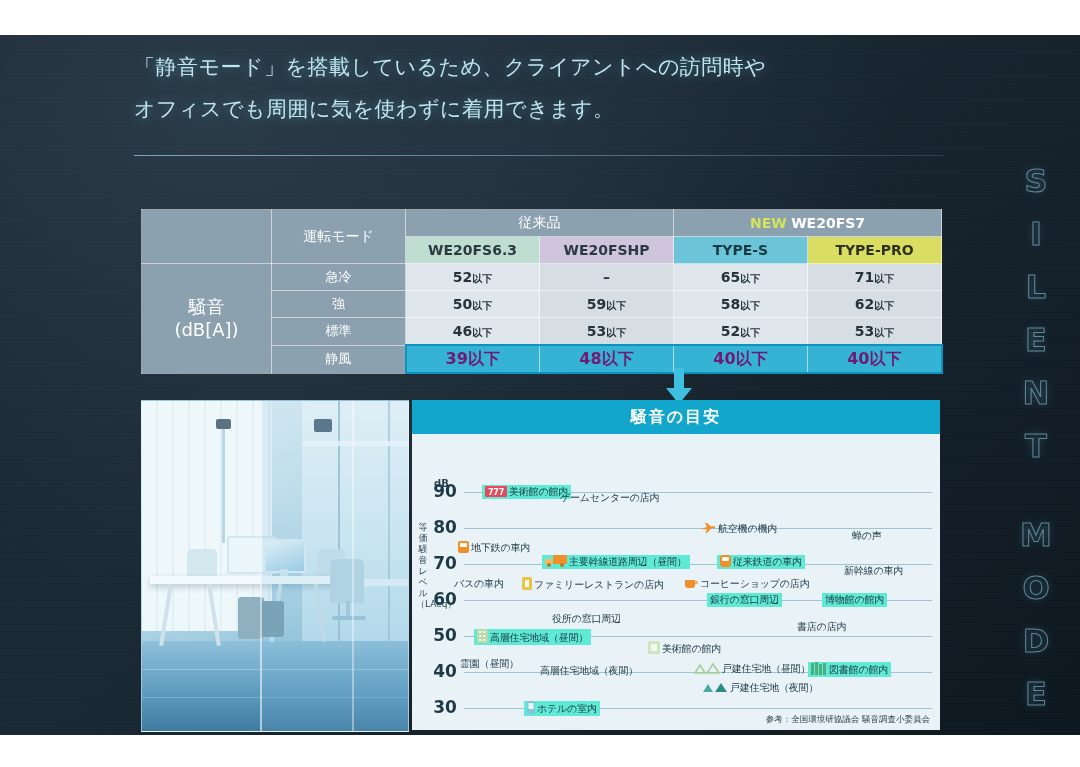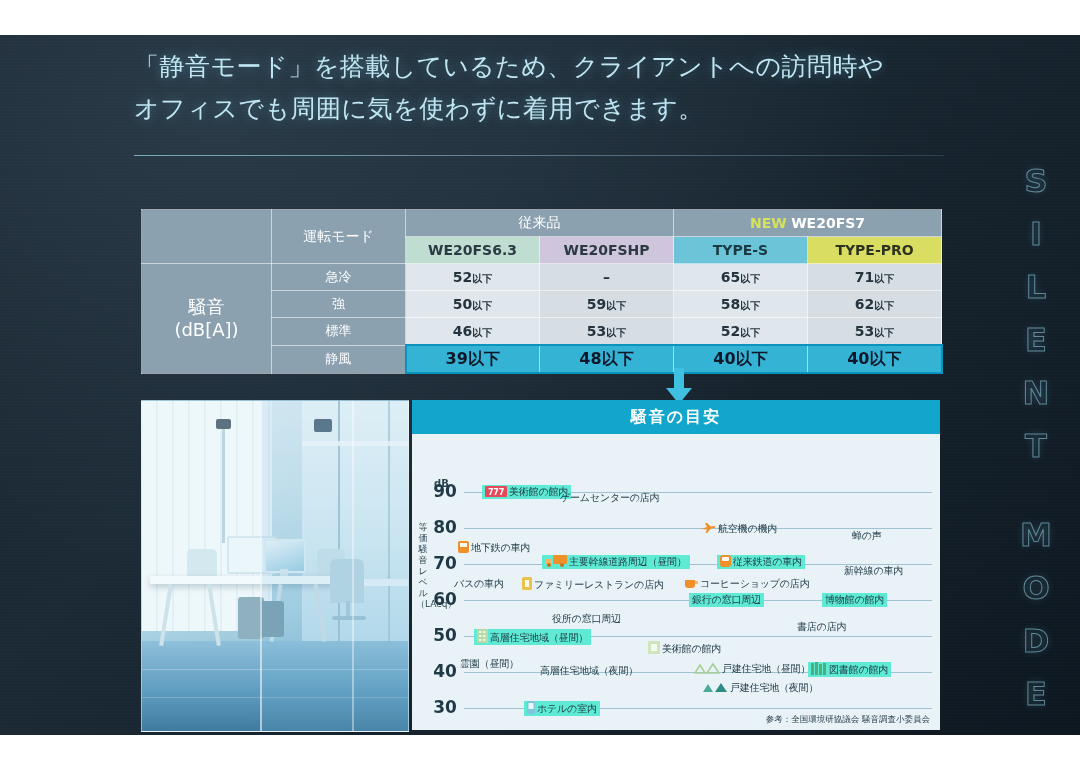--- a/index.html
+++ b/index.html
@@ -17,21 +17,21 @@
   }
   .slide:before{
     content:"";position:absolute;left:0;top:0;width:1080px;height:700px;
     background:repeating-linear-gradient(180deg,rgba(255,255,255,.012) 0px,rgba(255,255,255,.012) 1px,rgba(0,0,0,0) 1px,rgba(0,0,0,0) 3px);
     pointer-events:none;
   }
 
   
   .headline{
     position:absolute;left:134px;top:11px;width:820px;
-    color:#bfe6f2;font-size:25px;line-height:42px;letter-spacing:.5px;
+    color:#bfe6f2;font-size:21px;line-height:42px;letter-spacing:.5px;
     text-shadow:0 0 12px rgba(120,200,230,.45);
   }
   .rule{
     position:absolute;left:134px;top:120px;width:810px;height:1px;
     background:linear-gradient(90deg,rgba(150,210,235,.75),rgba(150,210,235,.15));
   }
   .subhead{
     position:absolute;left:134px;top:133px;width:830px;
     color:#ffffff;font-size:15px;font-weight:bold;letter-spacing:.3px;
   }
@@ -60,21 +60,21 @@
   .hdr-new .mdl{color:#ffffff;font-weight:bold;}
   .c-mint{background:#bfded1;font-weight:bold;color:#2b3a43;font-size:14px;}
   .c-lav{background:#cfc6dd;font-weight:bold;color:#2b3a43;font-size:14px;}
   .c-cyan{background:#6bc4d8;font-weight:bold;color:#1b3a44;font-size:14px;}
   .c-lime{background:#d9dd62;font-weight:bold;color:#2e3320;font-size:14px;}
   .rowhead{background:#8ca1b0;color:#ffffff;font-size:18px;line-height:23px;}
   .modecell{background:#8ca1b0;color:#ffffff;font-size:13px;}
   .val{background:#dfe7ec;color:#24333d;font-size:14px;font-weight:bold;}
   .val .sfx{font-size:10px;font-weight:bold;}
   .valb{background:#d6dee4;}
-  .hl{background:#34b3d4;color:#0f172a;font-size:16px;font-weight:bold;
+  .hl{background:#34b3d4;color:#701a75;font-size:16px;font-weight:bold;
       border-top:2px solid #0b93bd !important;border-bottom:2px solid #0b93bd !important;}
   .hl.first{border-left:2px solid #0b93bd !important;}
   .hl.last{border-right:2px solid #0b93bd !important;}
 
   
   .arrow{position:absolute;left:662px;top:333px;width:34px;height:36px;}
 
   
   .photo{
     position:absolute;left:141px;top:365px;width:266px;height:330px;
@@ -339,21 +339,21 @@
       </div>
       <div class="lbl" style="left:272px;top:143px">
         <span class="ico">
           <svg width="14" height="11" viewBox="0 0 14 11">
               <path d="M1 2 h10 v5 a3 3 0 0 1 -3 3 H4 a3 3 0 0 1 -3 -3z" fill="#f0902a"></path>
               <path d="M11 3 h2 a1.5 1.5 0 0 1 0 3 h-2z" fill="#f5b766"></path>
             </svg>
         </span><span>コーヒーショップの店内</span>
       </div>
 
-      <div class="lbl wh" style="left:277px;top:159px">銀行の窓口周辺</div>
+      <div class="lbl wh" style="left:295px;top:159px">銀行の窓口周辺</div>
       <div class="lbl wh" style="left:410px;top:159px">博物館の館内</div>
       <div class="lbl" style="left:140px;top:178px">役所の窓口周辺</div>
 
       <div class="lbl" style="left:385px;top:186px">書店の店内</div>
       <div class="lbl wh" style="left:62px;top:195px">
         <span class="ico">
           <svg width="11" height="14" viewBox="0 0 11 14">
               <rect width="11" height="14" fill="#b9d9a8"></rect>
               <g fill="#eef7e8">
                 <rect x="2" y="2" width="2.5" height="2"></rect>

